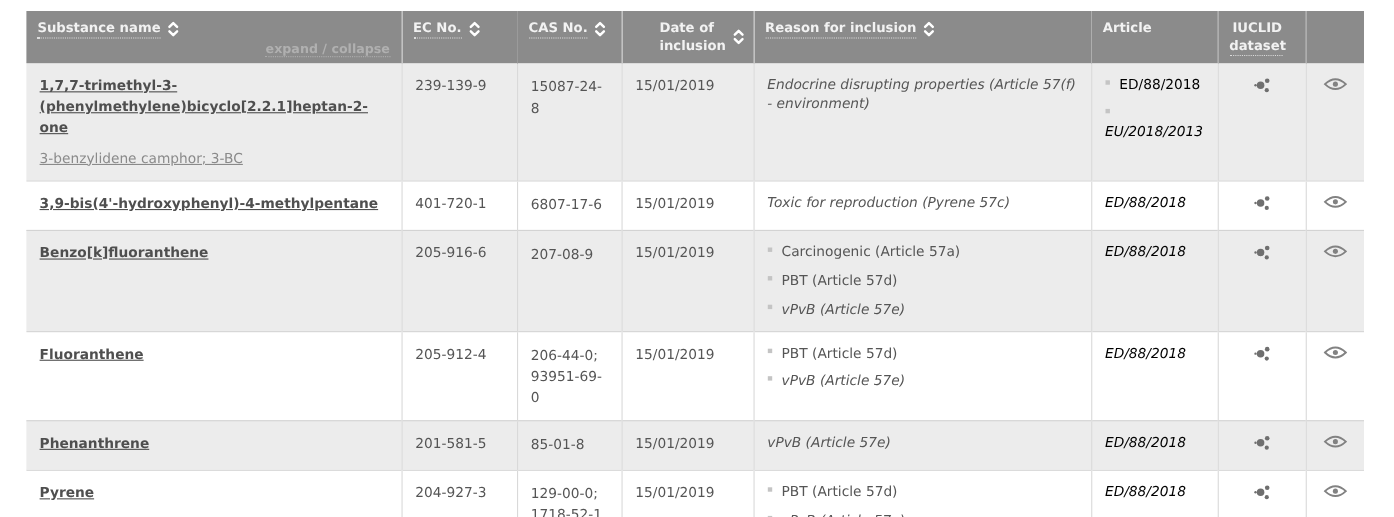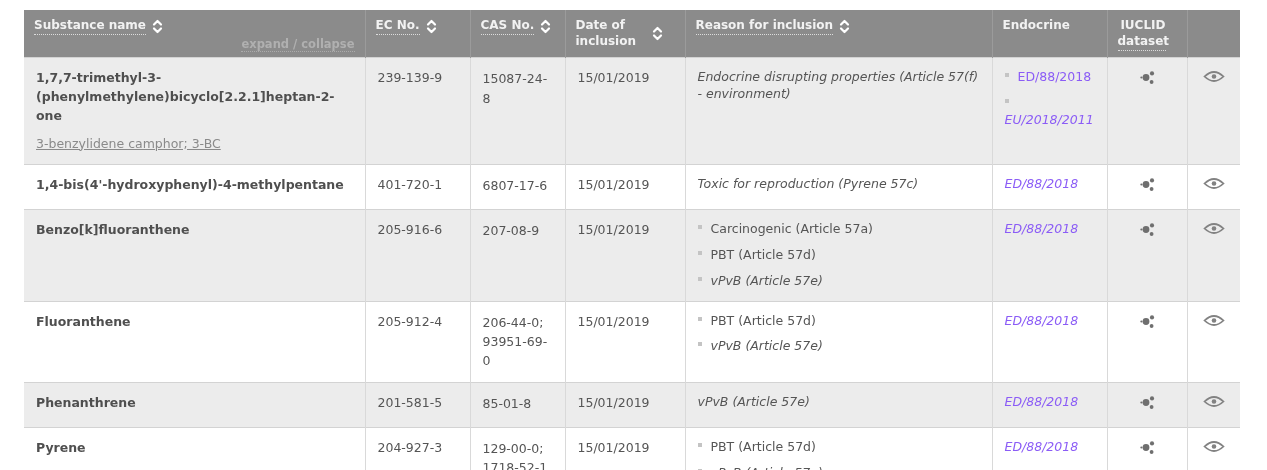--- a/index.html
+++ b/index.html
@@ -24,29 +24,29 @@
   .hdr-label.dotted{border-bottom:1px dotted #dcdcdc;padding-bottom:1px;}
   .sort-icon{flex:0 0 auto;display:inline-flex;}
   .expand-link{position:absolute;right:10px;bottom:5px;font-size:11.5px;
     color:var(--muted);border-bottom:1px dotted #ababab;cursor:pointer;font-weight:bold;}
   
   tbody td{vertical-align:top;padding:11px 12px;font-size:12.5px;line-height:1.45;
     border-top:1px solid var(--border);border-left:1px solid var(--vborder);}
   tbody td:first-child{border-left:none;}
   tbody tr:nth-child(odd){background:var(--row-alt);}
   tbody tr:nth-child(even){background:#ffffff;}
-  .substance-name{font-weight:bold;color:var(--name-text);line-height:1.5;}
+  .substance-name{font-weight:bold;color:var(--name-text);line-height:1.5;text-decoration:underline;}
   .substance-synonym{color:var(--syn-text);margin-top:9px;text-decoration:underline;}
   .cas-line{display:block;line-height:1.55;}
   ul.cell-list{list-style:none;margin:0;padding:0;}
   ul.cell-list li{margin:0 0 9px 0;line-height:1.35;}
   ul.cell-list li:last-child{margin-bottom:0;font-style:italic;}
   ul.cell-list.multi li::before{content:"";display:inline-block;width:4px;height:4px;
     background:var(--bullet);margin-right:9px;vertical-align:4px;}
-  td.col-decision{color:#8b5cf6;}
+  td.col-decision{color:#000000;}
   td.col-icon{text-align:center;}
   .icon-btn{display:inline-block;cursor:pointer;line-height:0;}
 </style>
 </head>
 <body>
 
 <div class="page">
   <table class="candidate">
     <colgroup>
       <col style="width:341px">
@@ -89,42 +89,42 @@
             <span class="sort-icon">
               <svg width="11" height="17" viewBox="0 0 11 17">
                   <path d="M2 6.5 L5.5 3 L9 6.5" stroke="#ffffff" stroke-width="2.2" fill="none" stroke-linecap="round" stroke-linejoin="round"></path>
                   <path d="M2 10.5 L5.5 14 L9 10.5" stroke="#ffffff" stroke-width="2.2" fill="none" stroke-linecap="round" stroke-linejoin="round"></path>
                 </svg>
             </span>
           </span>
         </th>
         <th>
           <span class="hdr-flex">
-            <span class="hdr-label" style="width:70px;">Date of inclusion</span>
+            <span class="hdr-label" style="width:70px;margin-left:24px;">Date of inclusion</span>
             <span class="sort-icon">
               <svg width="11" height="17" viewBox="0 0 11 17">
                   <path d="M2 6.5 L5.5 3 L9 6.5" stroke="#ffffff" stroke-width="2.2" fill="none" stroke-linecap="round" stroke-linejoin="round"></path>
                   <path d="M2 10.5 L5.5 14 L9 10.5" stroke="#ffffff" stroke-width="2.2" fill="none" stroke-linecap="round" stroke-linejoin="round"></path>
                 </svg>
             </span>
           </span>
         </th>
         <th>
           <span class="hdr-flex">
             <span class="hdr-label dotted">Reason for inclusion</span>
             <span class="sort-icon">
               <svg width="11" height="17" viewBox="0 0 11 17">
                   <path d="M2 6.5 L5.5 3 L9 6.5" stroke="#ffffff" stroke-width="2.2" fill="none" stroke-linecap="round" stroke-linejoin="round"></path>
                   <path d="M2 10.5 L5.5 14 L9 10.5" stroke="#ffffff" stroke-width="2.2" fill="none" stroke-linecap="round" stroke-linejoin="round"></path>
                 </svg>
             </span>
           </span>
         </th>
         <th>
-          <span class="hdr-label">Endocrine</span>
+          <span class="hdr-label">Article</span>
         </th>
         <th>
           <span class="hdr-label dotted" style="display:inline-block;width:48px;text-align:right;">IUCLID dataset</span>
         </th>
         <th></th>
       </tr>
     </thead>
     <tbody>
         <tr>
     <td class="col-name">
@@ -137,45 +137,45 @@
           </td>
     <td class="col-date">15/01/2019</td>
     <td class="col-reason">
       <ul class="cell-list">
               <li>Endocrine disrupting properties (Article 57(f) - environment)</li>
             </ul>
     </td>
     <td class="col-decision">
       <ul class="cell-list multi">
               <li>ED/88/2018</li>
-              <li>EU/2018/2011</li>
-            </ul>
-    </td>
-    <td class="col-icon">
-      <span class="icon-btn">
-        <svg width="17" height="17" viewBox="0 0 17 17">
-                <circle cx="7" cy="8.5" r="3.4" fill="#6f6f6f"></circle>
-                <circle cx="13" cy="4.4" r="2.1" fill="#6f6f6f"></circle>
-                <circle cx="12.6" cy="13" r="1.9" fill="#6f6f6f"></circle>
-                <circle cx="2.4" cy="8.5" r="1.1" fill="#6f6f6f"></circle>
-              </svg>
-      </span>
-    </td>
-    <td class="col-icon">
-      <span class="icon-btn">
-        <svg width="22" height="15" viewBox="0 0 22 15">
-                <path d="M1.5 7.5 Q11 -1.5 20.5 7.5 Q11 16.5 1.5 7.5 Z" fill="none" stroke="#828282" stroke-width="1.7"></path>
-                <circle cx="11" cy="7.5" r="2.3" fill="#828282"></circle>
-              </svg>
-      </span>
-    </td>
-  </tr>
-        <tr>
-    <td class="col-name">
-      <div class="substance-name">1,4-bis(4'-hydroxyphenyl)-4-methylpentane</div>
+              <li>EU/2018/2013</li>
+            </ul>
+    </td>
+    <td class="col-icon">
+      <span class="icon-btn">
+        <svg width="17" height="17" viewBox="0 0 17 17">
+                <circle cx="7" cy="8.5" r="3.4" fill="#6f6f6f"></circle>
+                <circle cx="13" cy="4.4" r="2.1" fill="#6f6f6f"></circle>
+                <circle cx="12.6" cy="13" r="1.9" fill="#6f6f6f"></circle>
+                <circle cx="2.4" cy="8.5" r="1.1" fill="#6f6f6f"></circle>
+              </svg>
+      </span>
+    </td>
+    <td class="col-icon">
+      <span class="icon-btn">
+        <svg width="22" height="15" viewBox="0 0 22 15">
+                <path d="M1.5 7.5 Q11 -1.5 20.5 7.5 Q11 16.5 1.5 7.5 Z" fill="none" stroke="#828282" stroke-width="1.7"></path>
+                <circle cx="11" cy="7.5" r="2.3" fill="#828282"></circle>
+              </svg>
+      </span>
+    </td>
+  </tr>
+        <tr>
+    <td class="col-name">
+      <div class="substance-name">3,9-bis(4'-hydroxyphenyl)-4-methylpentane</div>
 
     </td>
     <td class="col-ec">401-720-1</td>
     <td class="col-cas">
             <span class="cas-line">6807-17-6</span>
           </td>
     <td class="col-date">15/01/2019</td>
     <td class="col-reason">
       <ul class="cell-list">
               <li>Toxic for reproduction (Pyrene 57c)</li>

